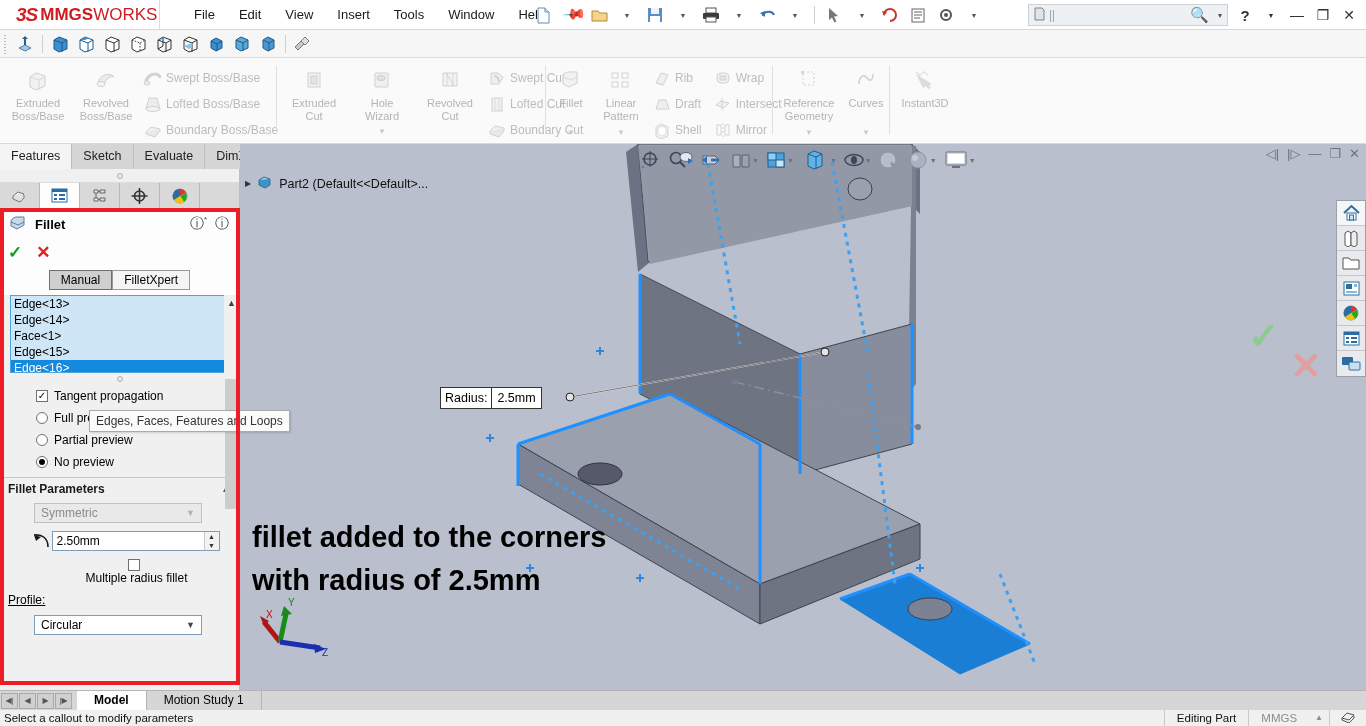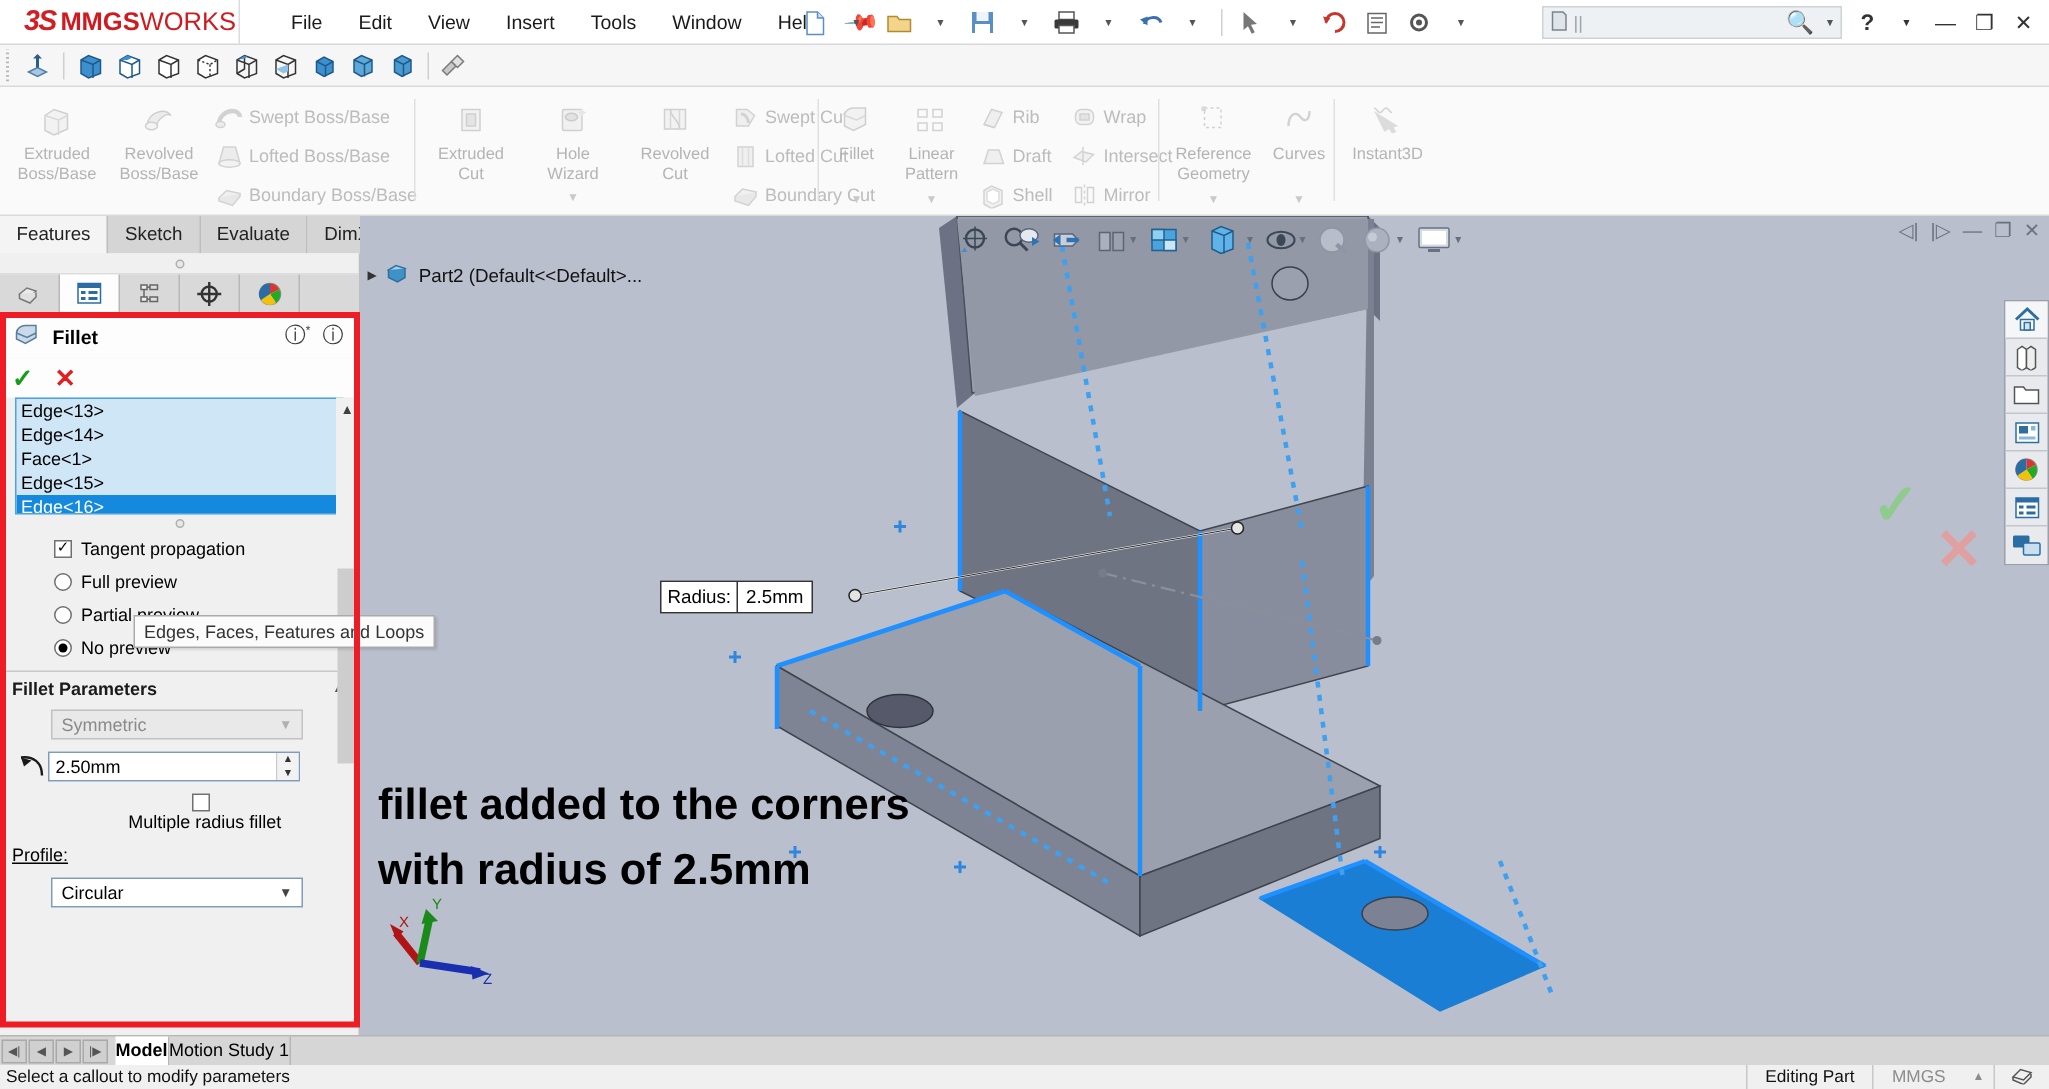--- a/index.html
+++ b/index.html
@@ -132,21 +132,21 @@
     font-size:12px;color:#333;display:flex;align-items:center;padding:0 6px;z-index:25;white-space:nowrap;
     box-shadow:1px 1px 2px rgba(0,0,0,.14);
   }
 
   .sechead{ height:22px;border-top:1px solid #c8c8c8;display:flex;align-items:center;
      padding:0 8px;font-weight:bold;font-size:12px;color:#1a1a1a;margin-top:4px;}
   .sechead .car{ margin-left:auto;font-size:10px;color:#555;}
   .selbox{ margin:4px 0 0 34px;width:168px;height:20px;background:#e9e9e9;border:1px solid #c2c2c2;
      display:flex;align-items:center;padding:0 6px;color:#8a8a8a;font-size:12px;}
   .selbox .car{ margin-left:auto;font-size:9px;color:#b0b0b0;}
-  .radrow{ margin:8px 0 0 10px;display:flex;align-items:center;}
+  .radrow{ margin:8px 0 0 10px;display:flex;align-items:center;justify-content:center;}
   .radrow .ic{ width:22px;display:flex;justify-content:center;color:#1b5fa8;font-size:16px;}
   .numfield{ width:168px;height:20px;background:#fff;border:1px solid #7f9db9;display:flex;align-items:center;
      padding-left:4px;font-size:12px;}
   .spin{ margin-left:auto;width:15px;height:18px;display:flex;flex-direction:column;border-left:1px solid #c9c9c9;}
   .spin div{ flex:1;display:flex;align-items:center;justify-content:center;font-size:7px;background:#f2f2f2;color:#333;}
   .mrow{ margin:8px 0 0 34px;display:flex;align-items:center;font-size:12px;flex-direction:column;}
   .plabel{ margin:8px 0 0 8px;font-size:12px;text-decoration:underline;}
   .profsel{ margin:8px 0 0 34px;width:168px;height:20px;background:#fff;border:1px solid #7f9db9;
      display:flex;align-items:center;padding:0 6px;font-size:12px;}
   .profsel .car{ margin-left:auto;font-size:9px;color:#444;}
@@ -186,21 +186,21 @@
      border-bottom:1px solid #c3c6cc;}
   .rd-ic:last-child{ border-bottom:none; }
 
   
   .tabbar{
     position:absolute;left:0;top:690px;width:1366px;height:20px;
     background:#d6d6d6;border-top:1px solid #b5b5b5;display:flex;align-items:center;
   }
   .navb{ width:17px;height:16px;border:1px solid #a9a9a9;background:#d0d0d0;margin-left:1px;
     display:flex;align-items:center;justify-content:center;font-size:8px;color:#555;}
-  .btab{ height:20px;line-height:19px;padding:0 0;font-size:12px;background:#d6d6d6;
+  .btab{ height:20px;line-height:19px;padding:0 17px;font-size:12px;background:#d6d6d6;
      border-right:1px solid #b5b5b5;cursor:default;}
   .btab.active{ background:#fff;font-weight:bold;}
   .statusbar{
     position:absolute;left:0;top:710px;width:1366px;height:16px;background:#f0f0f0;
     display:flex;align-items:center;font-size:11.5px;color:#111;
   }
   .sb-right{ position:absolute;right:0;top:0;height:16px;display:flex;align-items:center;}
   .sb-cell{ padding:0 12px;border-left:1px solid #c8c8c8;height:16px;line-height:16px;}
   .sb-gray{ color:#8c8c8c; }
 </style>
@@ -713,20 +713,24 @@
         </span>
         <span class="t">Fillet</span>
         <span class="helps">
           <span>ⓘ<sup style="font-size:8px">*</sup></span>
           <span>ⓘ</span>
         </span>
       </div>
       <div class="okrow">
         <span class="ck">✓</span>
         <span class="xx">✕</span>
+      </div>
+      <div class="modebar">
+        <div class="modebtn sel">Manual</div>
+        <div class="modebtn">FilletXpert</div>
       </div>
 
       <div class="itemlistwrap">
         <div class="itemlist">
           <div class="li">Edge&lt;13&gt;</div>
           <div class="li">Edge&lt;14&gt;</div>
           <div class="li">Face&lt;1&gt;</div>
           <div class="li">Edge&lt;15&gt;</div>
           <div class="li sel">Edge&lt;16&gt;</div>
         </div>

